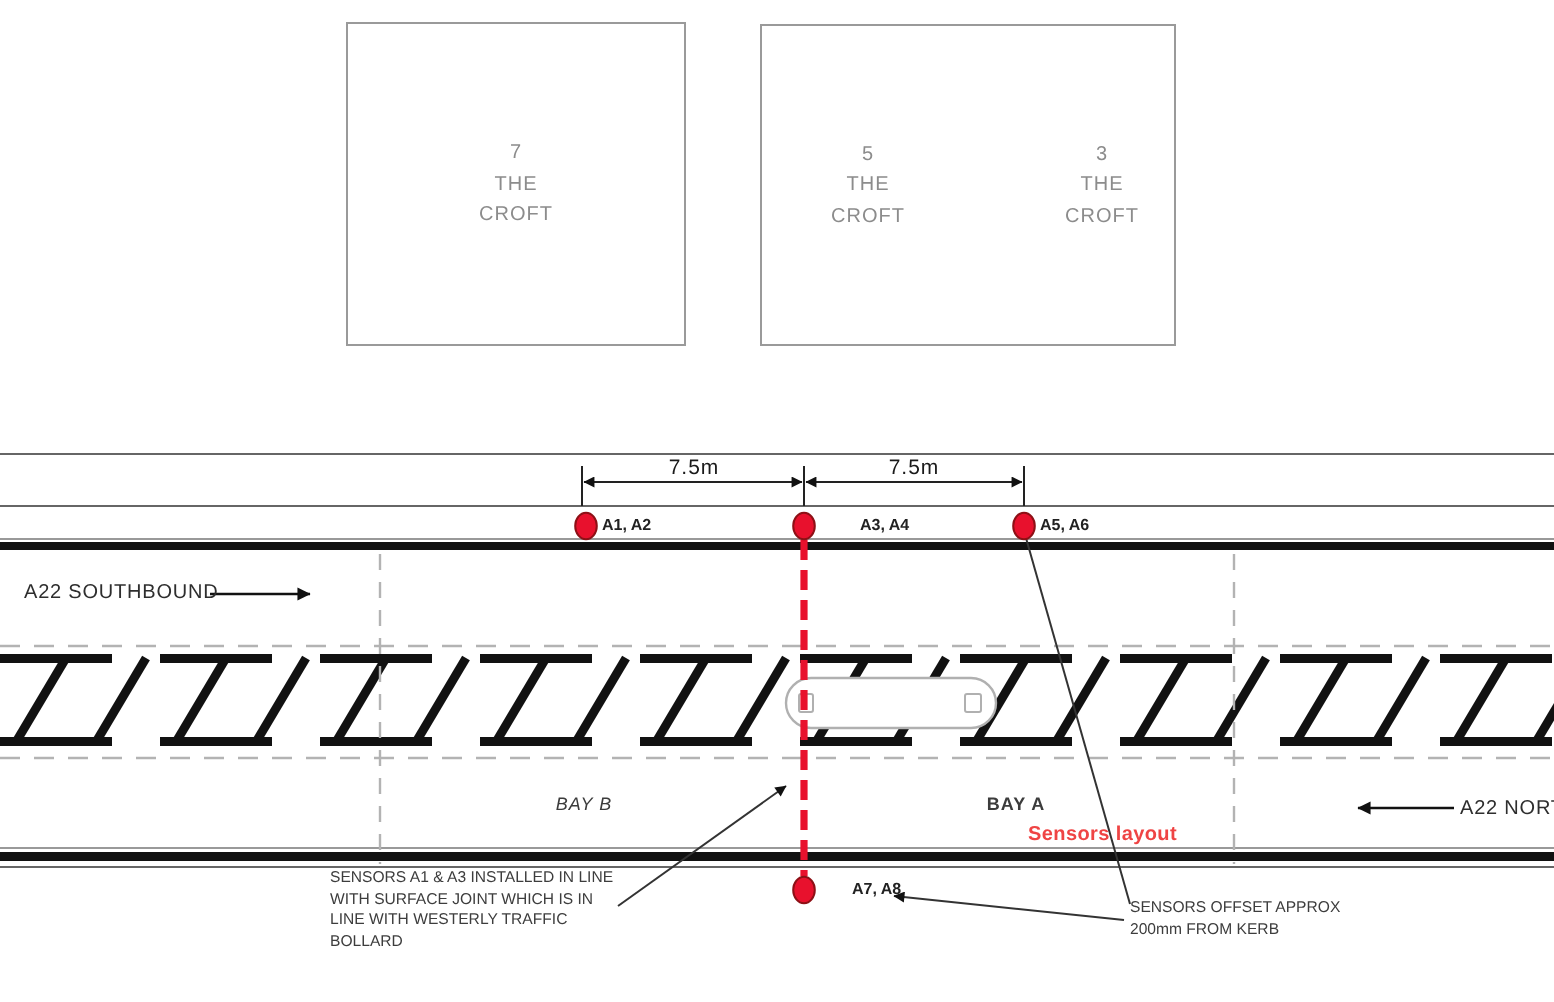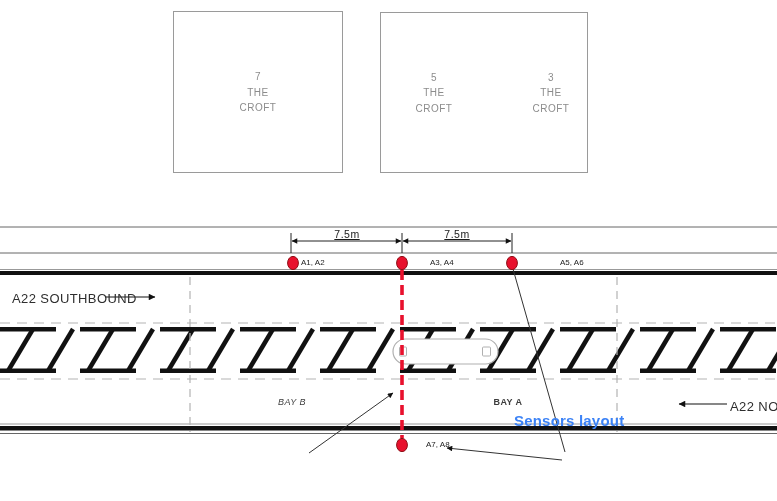--- a/index.html
+++ b/index.html
@@ -11,34 +11,34 @@
   .building{
     position:absolute;border:1px solid #9a9a9a;background:#ffffff;box-sizing:border-box;
   }
   .bldg-label{
     position:absolute;transform:translate(-50%,-50%);
     color:#8c8c8c;font-size:10px;line-height:15.5px;letter-spacing:0.5px;
     text-align:center;white-space:pre-line;
   }
   .dim-label{
     position:absolute;transform:translateX(-50%);
-    color:#1a1a1a;font-size:10.5px;letter-spacing:0.5px;white-space:nowrap;text-decoration:underline;
+    color:#1a1a1a;font-size:10.5px;letter-spacing:0.5px;white-space:nowrap;
   }
   .sensor-label{
-    position:absolute;color:#222;font-size:8px;white-space:nowrap;
+    position:absolute;color:#222;font-size:8px;white-space:nowrap;font-weight:bold;
   }
   .lane-label{
-    position:absolute;color:#2e2e2e;font-size:13px;letter-spacing:0.4px;white-space:nowrap;
+    position:absolute;color:#2e2e2e;font-size:10px;letter-spacing:0.4px;white-space:nowrap;
   }
   .bay-label{
     position:absolute;transform:translateX(-50%);
     color:#3c3c3c;font-size:9px;letter-spacing:0.5px;white-space:nowrap;
   }
   .diagram-title{
-    position:absolute;color:#3b82f6;font-size:15px;font-weight:bold;
+    position:absolute;color:#ef4444;font-size:10px;font-weight:bold;
     letter-spacing:0.2px;white-space:nowrap;
   }
   .note{
     position:absolute;color:#3d3d3d;font-size:7.8px;line-height:10.7px;
     white-space:pre-line;
   }
 </style>
 </head>
 <body>
 
@@ -114,24 +114,30 @@
     <div class="bldg-label" style="left:170px;top:50%;">3
 THE
 CROFT</div>
   </div>
 
   <div class="dim-label" style="left:347px;top:228px;">7.5m</div>
   <div class="dim-label" style="left:457px;top:228px;">7.5m</div>
 
   <div class="sensor-label" style="left:301px;top:258px;">A1, A2</div>
   <div class="sensor-label" style="left:410px;top:258px;margin-left:20px;">A3, A4</div>
-  <div class="sensor-label" style="left:520px;top:258px;margin-left:40px;">A5, A6</div>
+  <div class="sensor-label" style="left:520px;top:258px;">A5, A6</div>
   <div class="sensor-label" style="left:426px;top:440px;">A7, A8</div>
 
   <div class="lane-label" style="left:12px;top:291px;">A22 SOUTHBOUND</div>
   <div class="lane-label" style="left:730px;top:399px;">A22 NORTHBOUND</div>
   <div class="bay-label" style="left:292px;top:397px;font-style:italic;">BAY B</div>
   <div class="bay-label" style="left:508px;top:397px;font-weight:bold;">BAY A</div>
 
   <div class="diagram-title" style="left:514px;top:412px;">Sensors layout</div>
 
+  <div class="note" style="left:165px;top:434px;width:160px;">SENSORS A1 &amp; A3 INSTALLED IN LINE
+WITH SURFACE JOINT WHICH IS IN
+LINE WITH WESTERLY TRAFFIC
+BOLLARD</div>
+  <div class="note" style="left:565px;top:449px;width:130px;">SENSORS OFFSET APPROX
+200mm FROM KERB</div>
 
 </div>
 
 </body></html>

